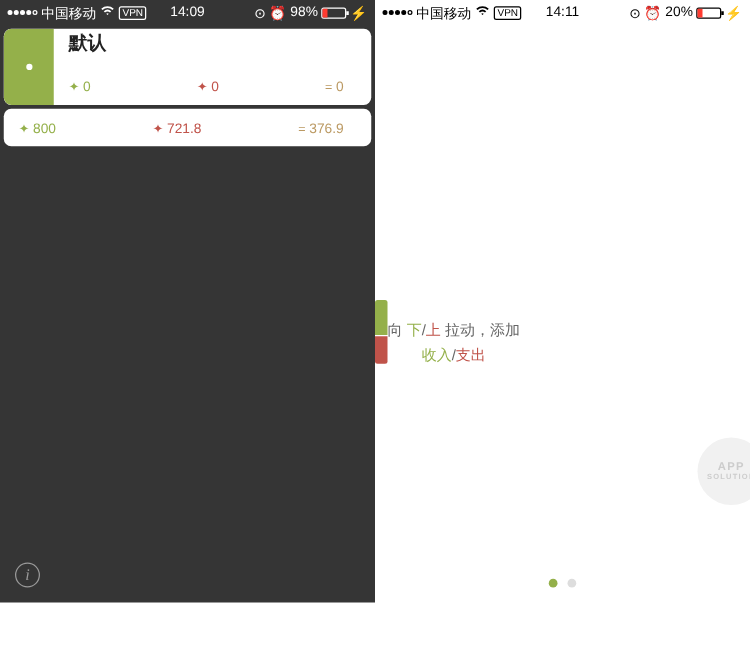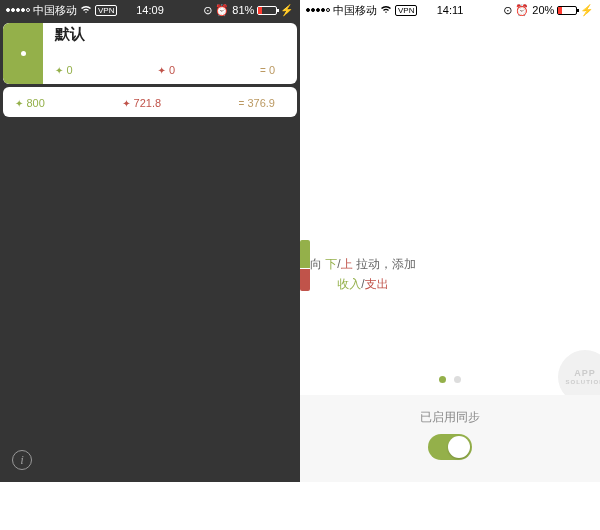--- a/index.html
+++ b/index.html
@@ -68,21 +68,21 @@
         <svg width="12" height="9" viewBox="0 0 12 9">
             <path d="M6 8L7 7A1.5 1.5 0 005 7zM3 5L4 6A3 3 0 018 6L9 5A4.5 4.5 0 003 5zM1 3L2 4A6 6 0 0110 4L11 3A7.5 7.5 0 001 3z" fill="#fff"></path>
           </svg>
       </span>
       <span style="border:1px solid #fff;border-radius:2px;padding:0 2px;font-size:8px">VPN</span>
     </div>
     <div class="sb-center">14:09</div>
     <div class="sb-right">
       <span>⊙</span>
       <span>⏰</span>
-      <span>81%</span>
+      <span>98%</span>
       <div class="battery">
           <div class="battery-fill"></div>
         </div>
       <span>⚡</span>
     </div>
   </div>
 
   <div class="card card1">
     <div class="green-block">
         <div class="green-dot"></div>
@@ -170,18 +170,14 @@
   <div class="watermark">
     <span>APP</span>
     <span style="font-size:6px">SOLUTION</span>
   </div>
 
   <div class="bottom-area">
     <div class="page-dots">
       <div class="pd active"></div>
       <div class="pd"></div>
     </div>
-    <div class="sync-panel">
-      <div class="sync-label">已启用同步</div>
-      <div class="toggle"><div class="toggle-knob"></div></div>
-    </div>
   </div>
 </div>
 
 </body></html>

